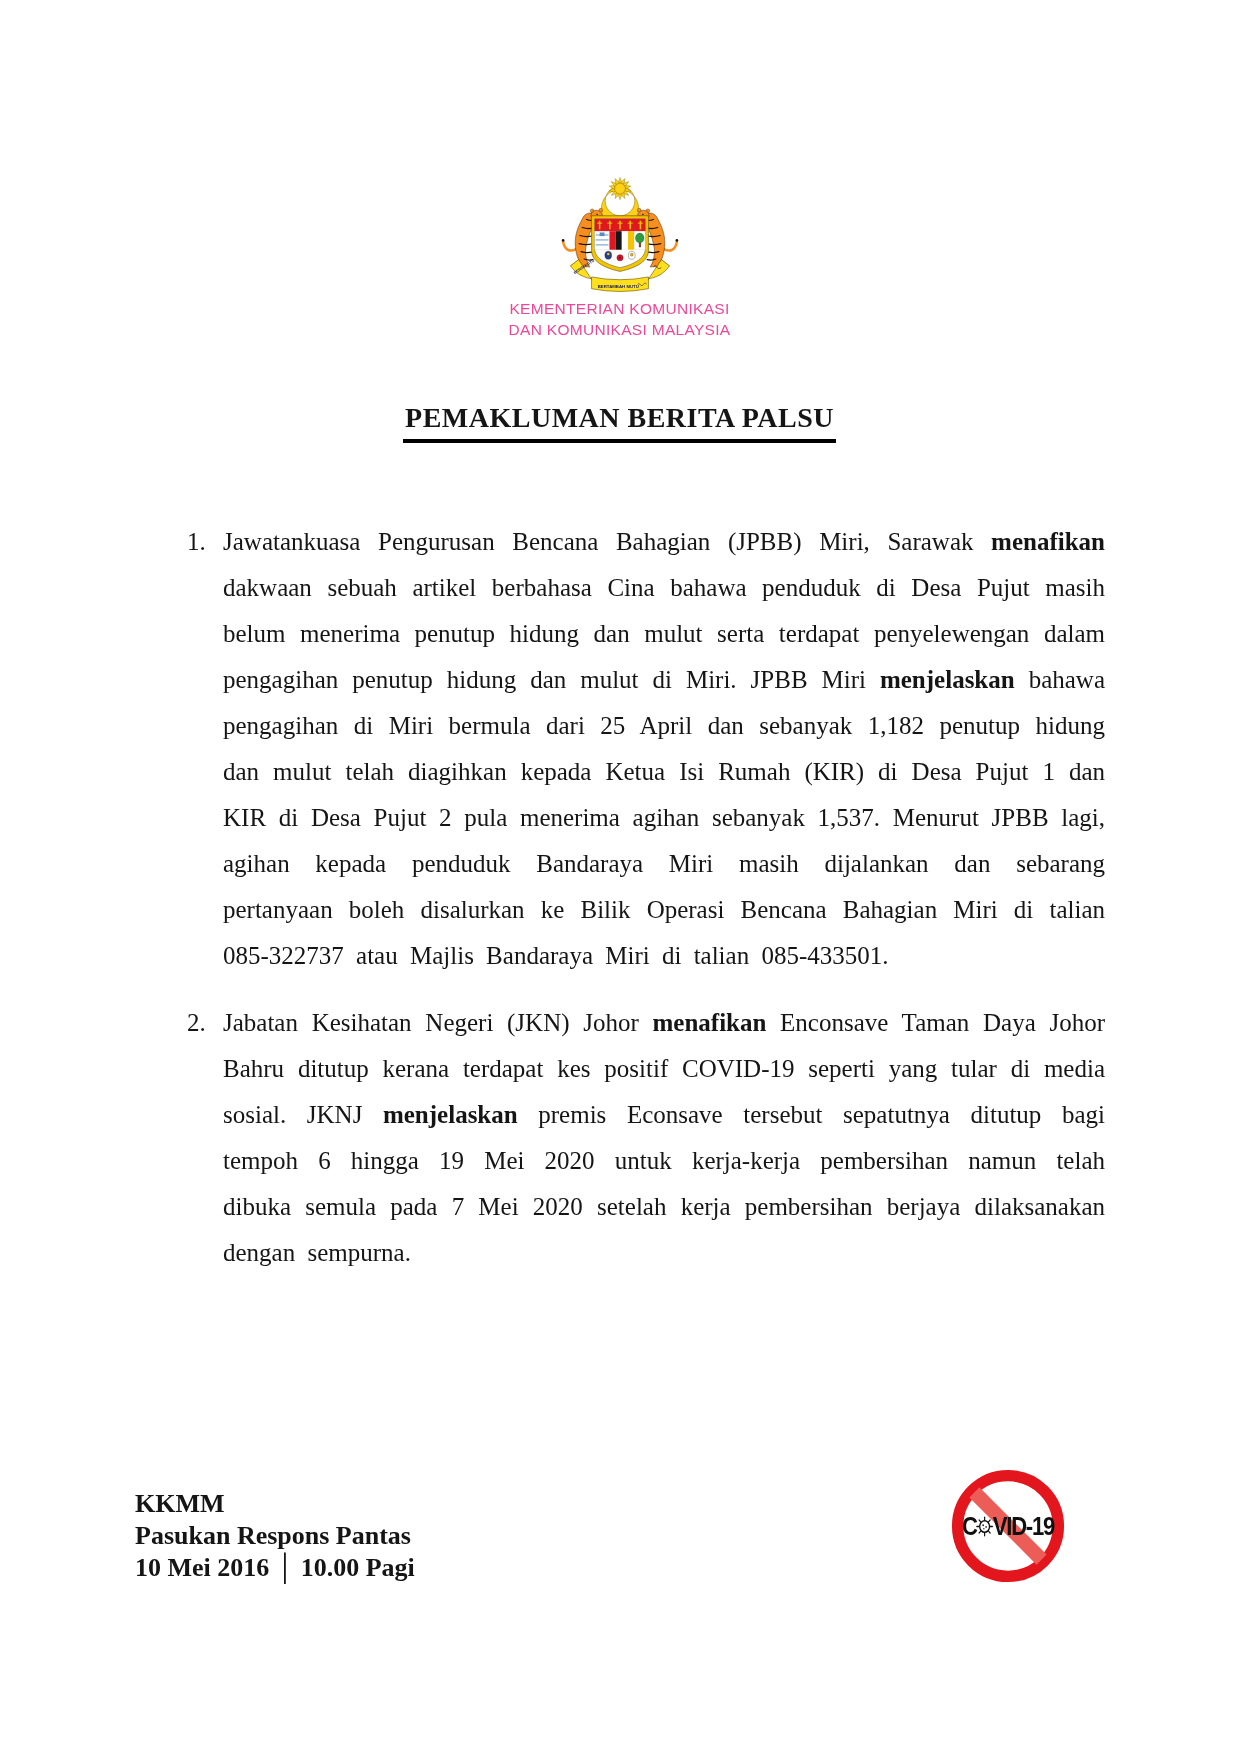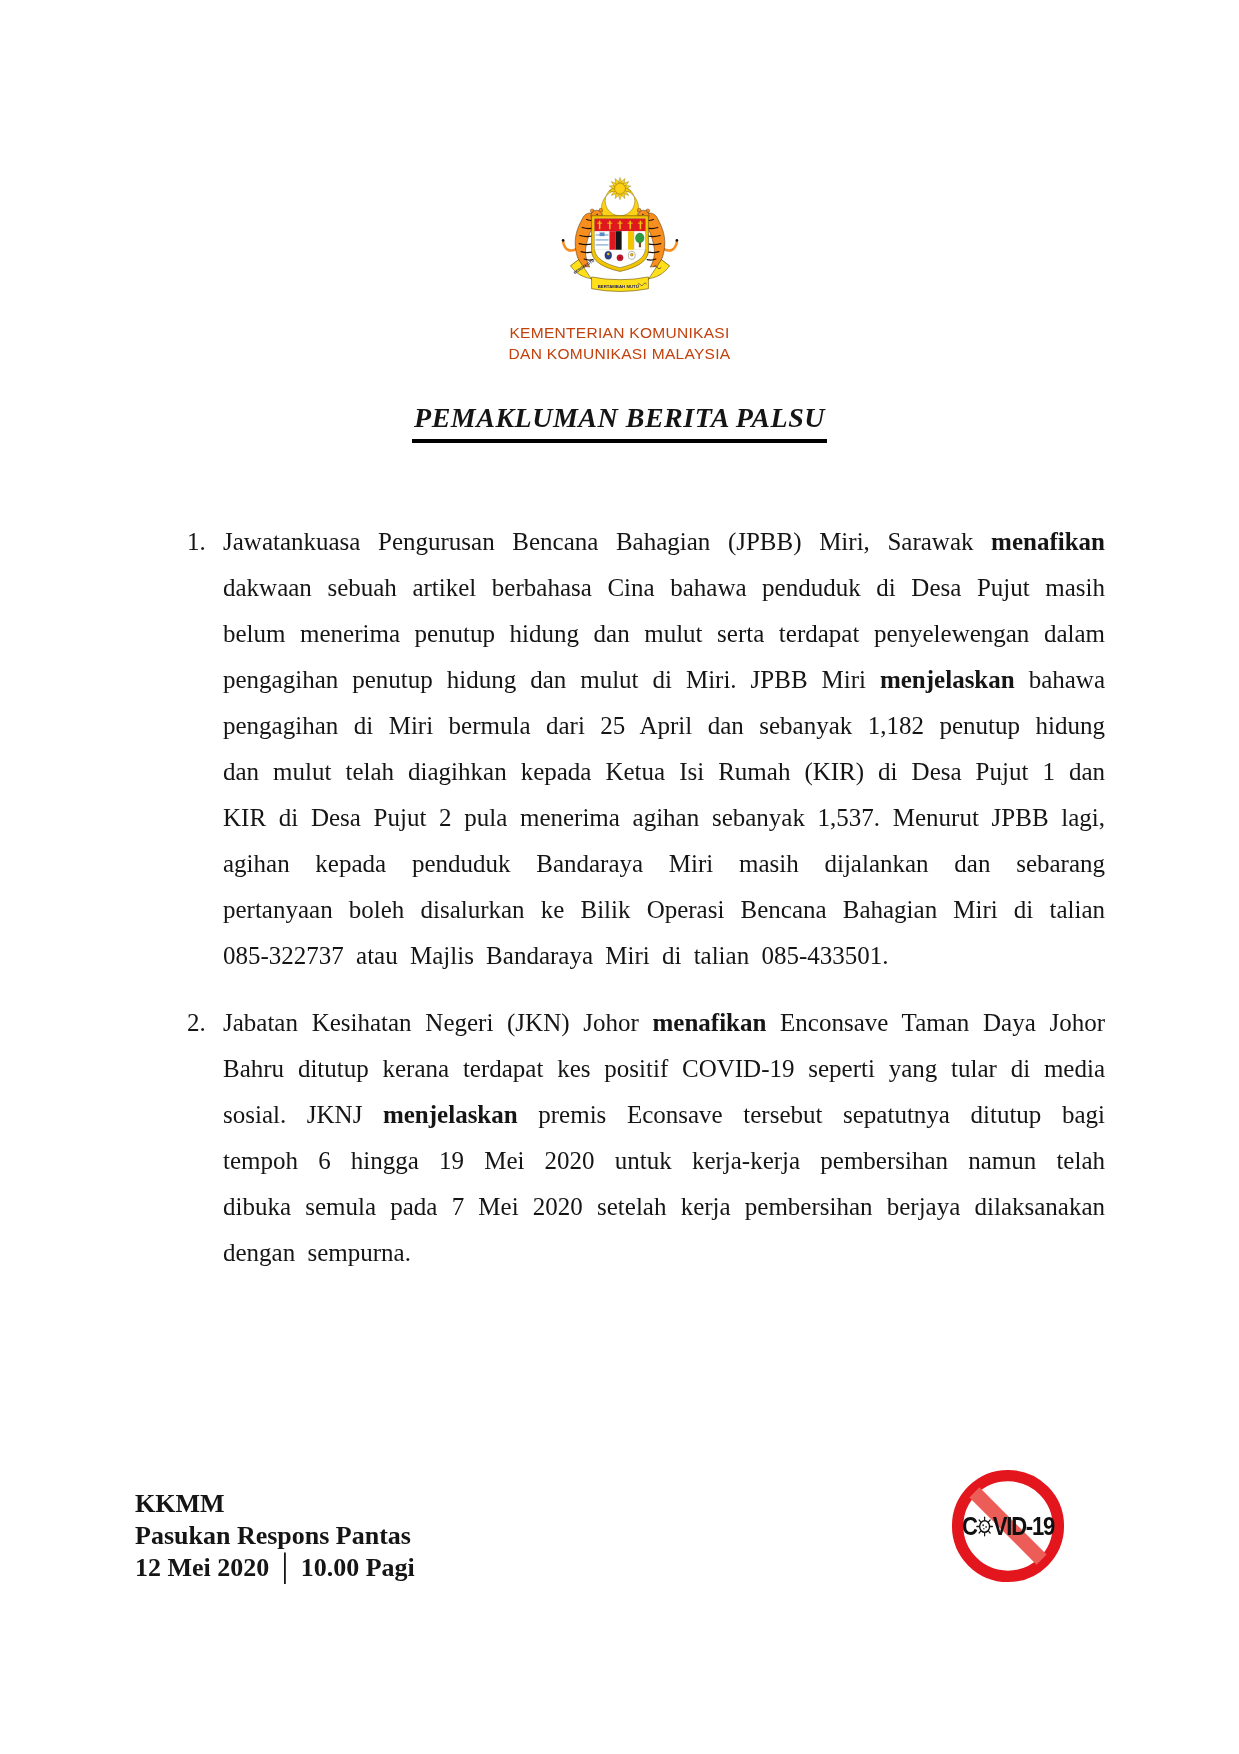--- a/index.html
+++ b/index.html
@@ -4,25 +4,25 @@
 <style>
   html,body { margin:0; padding:0; background:#ffffff; }
   .page {
     position:relative; width:1239px; height:1754px; margin:0 auto;
     background:#ffffff; overflow:hidden; color:#151515;
     font-family:"Liberation Serif", serif;
   }
   .crest { position:absolute; top:170px; left:50%; transform:translateX(-50%);
            width:186px; height:136px; }
   .ministry {
-    position:absolute; top:322px; left:0; width:100%; text-align:center;
+    position:absolute; top:298px; left:0; width:100%; text-align:center;
     font-family:"Liberation Sans", sans-serif; font-size:15.5px; line-height:21px;
-    color:#c2410c; letter-spacing:0.3px;
-  }
-  .title-wrap { position:absolute; top:402px; left:0; width:100%; text-align:center;font-style:italic; }
+    color:#ec4899; letter-spacing:0.3px;
+  }
+  .title-wrap { position:absolute; top:402px; left:0; width:100%; text-align:center; }
   .title-text {
     display:inline-block; font-size:28px; font-weight:700; letter-spacing:0.5px;
     border-bottom:4px solid #000; padding:0 2px 5px 2px;
   }
   .content { position:absolute; top:498px; left:135px; width:970px;
              font-size:25px; line-height:46px; }
   .just { text-align:justify; word-spacing:6px; }
   .content p { margin:0; }
   .item { position:relative; margin-top:21px; }
   .item .num { position:absolute; left:52px; top:0; }
@@ -168,21 +168,21 @@
 
     <div class="item">
       <span class="num">2.</span>
       <p class="just"><span>Jabatan Kesihatan Negeri (JKN) Johor </span><b>menafikan</b><span> Enconsave Taman Daya Johor Bahru ditutup kerana terdapat kes positif COVID-19 seperti yang tular di media sosial. JKNJ </span><b>menjelaskan</b><span> premis Econsave tersebut sepatutnya ditutup bagi tempoh 6 hingga 19 Mei 2020 untuk kerja-kerja pembersihan namun telah dibuka semula pada 7 Mei 2020 setelah kerja pembersihan berjaya dilaksanakan dengan sempurna.</span></p>
     </div>
   </div>
 
   <div class="footer">
     <div>KKMM</div>
     <div>Pasukan Respons Pantas</div>
-    <div>12 Mei 2020 │ 10.00 Pagi</div>
+    <div>10 Mei 2016 │ 10.00 Pagi</div>
   </div>
 
   <div class="badge">
     <svg class="sign" viewBox="0 0 120 120" aria-hidden="true">
       <circle cx="60" cy="60" r="53" fill="#ffffff" stroke-width="12" stroke="#E3161E"></circle>
       <g transform="rotate(45 60 60)">
         <rect x="10" y="52.5" width="100" height="15" fill="#EC5D57"></rect>
       </g>
     </svg>
     <div class="badge-label">

